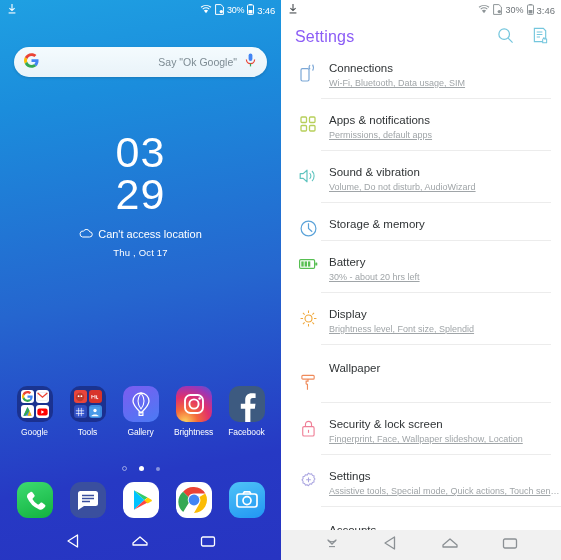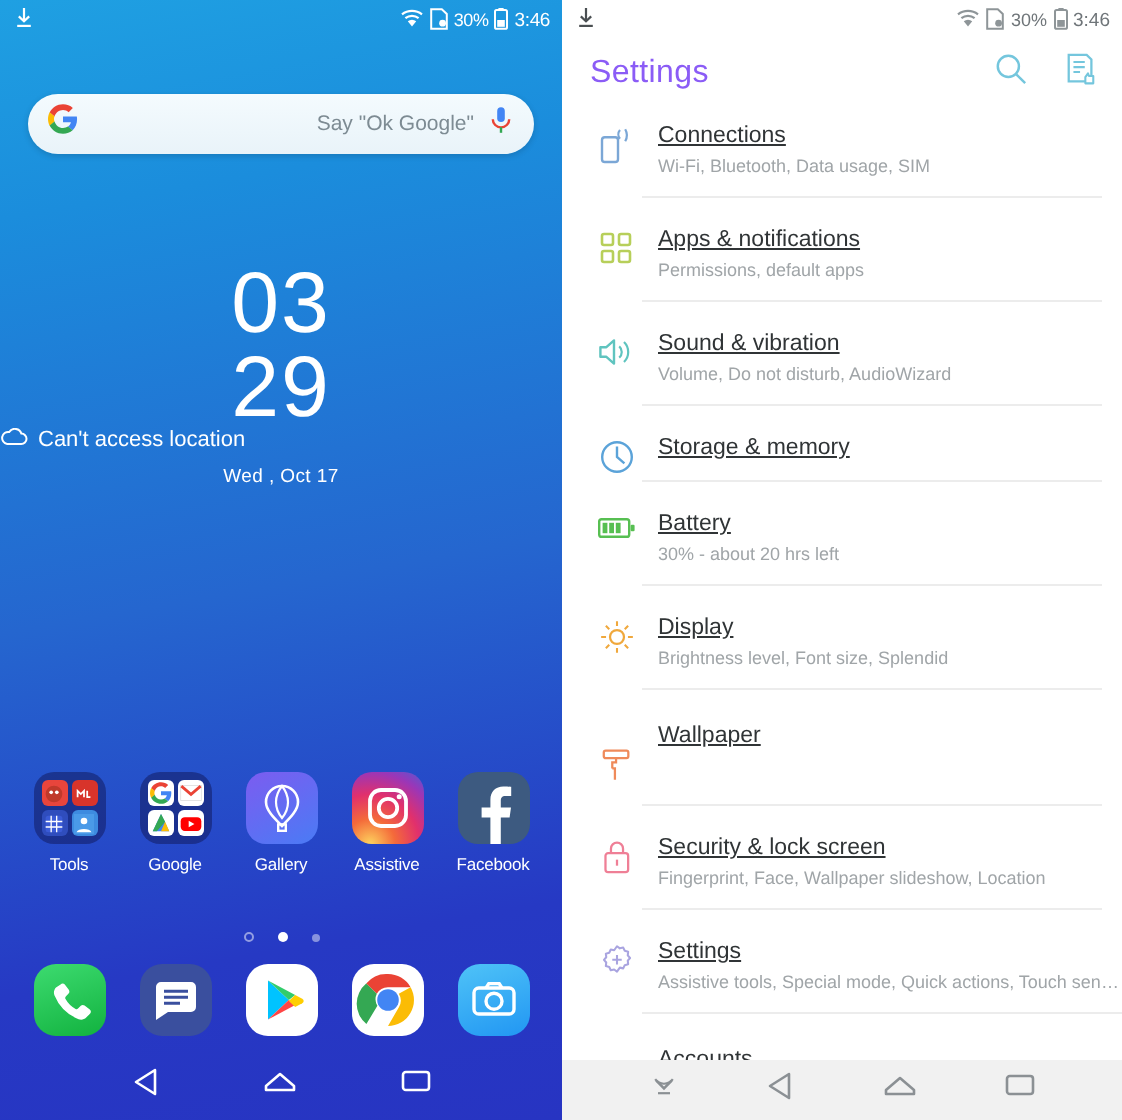--- a/index.html
+++ b/index.html
@@ -45,22 +45,22 @@
   .clockwidget {
     position:absolute; left:0; right:0; top:132px;
     text-align:center; color:#fff;
   }
   .clockwidget .hh, .clockwidget .mm {
     font-size:43px; font-weight:300; line-height:40px;
     letter-spacing:1px; color:#fff;
   }
   .clockwidget .mm { margin-top:2px; }
   .clockwidget .loc {
-    margin-top:0; font-size:11px; font-weight:400;
-    display:flex; align-items:center; gap:5px;
+    margin-top:14px; font-size:11px; font-weight:400;
+    display:flex; align-items:center; justify-content:center; gap:5px;
   }
   .clockwidget .date {
     margin-top:7px; font-size:9.5px; letter-spacing:.2px;
   }
 
   .approw {
     position:absolute; left:0; right:0; top:386px;
     display:flex; justify-content:space-around;
     padding:0 8px;
   }
@@ -127,25 +127,26 @@
     padding:7px 10px 7px 14px;
     min-height:35px;
   }
   .s-icon {
     width:26px; flex:0 0 26px; display:flex;
     align-items:center; justify-content:center;
     padding-top:3px;
   }
   .s-text { flex:1; padding-left:8px; border-bottom:1px solid #ececec; padding-bottom:8px; }
   .s-item:last-child .s-text { border-bottom:none; }
-  .s-name { font-size:11.5px; color:#303436; line-height:15px;text-decoration:underline; }
+  .s-name { font-size:11.5px; color:#303436; line-height:15px; }
   .s-sub {
     font-size:9px; color:#a0a5a8; line-height:13px; margin-top:1px;
     white-space:nowrap; overflow:hidden; text-overflow:ellipsis;
     max-width:232px;
+    text-decoration:underline;
   }
   .s-item.no-sub { align-items:center; }
   .s-item.no-sub .s-text { padding-bottom:26px; padding-top:2px; }
 
   .navbar-right {
     position:absolute; left:0; right:0; bottom:0; height:30px;
     background:#f1f1f1;
     display:flex; align-items:center; justify-content:space-around;
     padding:0 22px;
   }
@@ -213,56 +214,24 @@
     <div class="hh">03</div>
     <div class="mm">29</div>
     <div class="loc">
       <span>
         <svg width="14" height="9" viewBox="0 0 14 9">
             <path d="M3.6 8h7a2.6 2.6 0 0 0 .1-5.2A3.4 3.4 0 0 0 4.6 2 2.9 2.9 0 0 0 3.6 8z" stroke="#fff" stroke-width="1" fill="none"></path>
           </svg>
       </span>
       <span>Can't access location</span>
     </div>
-    <div class="date">Wed , Oct 17</div>
+    <div class="date">Thu , Oct 17</div>
   </div>
 
   <div class="approw">
-
-    <div class="app">
-      <div class="tile folder">
-        <div class="mini" style="background:#e8453c;display:flex;align-items:center;justify-content:center">
-          <svg width="10" height="10" viewBox="0 0 12 12">
-              <circle cx="6" cy="6" r="5" fill="#c0392b"></circle>
-              <circle cx="4.3" cy="5" r="1.1" fill="#fff"></circle>
-              <circle cx="7.7" cy="5" r="1.1" fill="#fff"></circle>
-            </svg>
-        </div>
-        <div class="mini" style="background:#d8342b;display:flex;align-items:center;justify-content:center">
-          <svg width="10" height="8" viewBox="0 0 12 10">
-              <rect x="0" y="0" width="12" height="10" fill="#d8342b"></rect>
-              <path d="M2 7V3l2 2 2-2v4M8 3v4h2" stroke="#fff" stroke-width="1.1" fill="none"></path>
-            </svg>
-        </div>
-        <div class="mini" style="background:#2f4dbd;display:flex;align-items:center;justify-content:center">
-          <svg width="10" height="10" viewBox="0 0 12 12">
-              <rect x="1" y="1" width="10" height="10" rx="1.5" fill="#3b5bd6"></rect>
-              <path d="M1 4.5h10M1 7.8h10M4.3 1v10M7.6 1v10" stroke="#fff" stroke-width=".8"></path>
-            </svg>
-        </div>
-        <div class="mini" style="background:#3d8be0;display:flex;align-items:center;justify-content:center">
-          <svg width="10" height="10" viewBox="0 0 12 12">
-              <rect width="12" height="12" fill="#4a9ae8"></rect>
-              <circle cx="6" cy="4.2" r="2" fill="#fff"></circle>
-              <path d="M1.5 11c1-2.6 8-2.6 9 0z" fill="#fff"></path>
-            </svg>
-        </div>
-      </div>
-      <div class="lbl">Tools</div>
-    </div>
 
     <div class="app">
       <div class="tile folder">
         <div class="mini" style="background:#fff;display:flex;align-items:center;justify-content:center">
           <svg width="11" height="11" viewBox="0 0 48 48">
               <path fill="#EA4335" d="M24 9.5c3.5 0 6.6 1.2 9 3.6l6.7-6.7C35.6 2.6 30.2.5 24 .5 14.6.5 6.5 5.9 2.6 13.7l7.8 6.1C12.3 14 17.6 9.5 24 9.5z"></path>
               <path fill="#4285F4" d="M46.5 24.5c0-1.6-.1-3.1-.4-4.5H24v9h12.7c-.6 3-2.3 5.5-4.8 7.2l7.5 5.8c4.4-4.1 7.1-10.1 7.1-17.5z"></path>
               <path fill="#FBBC05" d="M10.4 28.2c-.5-1.4-.8-2.9-.8-4.4s.3-3 .8-4.4l-7.8-6.1C1 16.4 0 20.1 0 24s1 7.6 2.6 10.7l7.8-6.5z"></path>
               <path fill="#34A853" d="M24 47.5c6.2 0 11.5-2 15.4-5.6l-7.5-5.8c-2.1 1.4-4.8 2.2-7.9 2.2-6.4 0-11.7-4.5-13.6-10.5l-7.8 6.5C6.5 42.1 14.6 47.5 24 47.5z"></path>
             </svg>
@@ -284,39 +253,71 @@
           <svg width="11" height="8" viewBox="0 0 16 11">
               <rect x=".5" y=".5" width="15" height="10" rx="3" fill="#FF0000"></rect>
               <path d="M6.3 3.1l4.2 2.4-4.2 2.4z" fill="#fff"></path>
             </svg>
         </div>
       </div>
       <div class="lbl">Google</div>
     </div>
 
     <div class="app">
+      <div class="tile folder">
+        <div class="mini" style="background:#e8453c;display:flex;align-items:center;justify-content:center">
+          <svg width="10" height="10" viewBox="0 0 12 12">
+              <circle cx="6" cy="6" r="5" fill="#c0392b"></circle>
+              <circle cx="4.3" cy="5" r="1.1" fill="#fff"></circle>
+              <circle cx="7.7" cy="5" r="1.1" fill="#fff"></circle>
+            </svg>
+        </div>
+        <div class="mini" style="background:#d8342b;display:flex;align-items:center;justify-content:center">
+          <svg width="10" height="8" viewBox="0 0 12 10">
+              <rect x="0" y="0" width="12" height="10" fill="#d8342b"></rect>
+              <path d="M2 7V3l2 2 2-2v4M8 3v4h2" stroke="#fff" stroke-width="1.1" fill="none"></path>
+            </svg>
+        </div>
+        <div class="mini" style="background:#2f4dbd;display:flex;align-items:center;justify-content:center">
+          <svg width="10" height="10" viewBox="0 0 12 12">
+              <rect x="1" y="1" width="10" height="10" rx="1.5" fill="#3b5bd6"></rect>
+              <path d="M1 4.5h10M1 7.8h10M4.3 1v10M7.6 1v10" stroke="#fff" stroke-width=".8"></path>
+            </svg>
+        </div>
+        <div class="mini" style="background:#3d8be0;display:flex;align-items:center;justify-content:center">
+          <svg width="10" height="10" viewBox="0 0 12 12">
+              <rect width="12" height="12" fill="#4a9ae8"></rect>
+              <circle cx="6" cy="4.2" r="2" fill="#fff"></circle>
+              <path d="M1.5 11c1-2.6 8-2.6 9 0z" fill="#fff"></path>
+            </svg>
+        </div>
+      </div>
+      <div class="lbl">Tools</div>
+    </div>
+
+    <div class="app">
       <div class="tile" style="background:linear-gradient(150deg,#7c5cf0,#4a7bf5)">
         <svg width="36" height="36" viewBox="0 0 36 36">
           <path d="M18 7c-4.4 0-8 3.6-8 8 0 4.4 4.6 8.6 8 12 3.4-3.4 8-7.6 8-12 0-4.4-3.6-8-8-8z" fill="none" stroke="#fff" stroke-width="1.3"></path>
           <path d="M18 7c-2 2.6-3 5.3-3 8s1 5.6 3 8c2-2.4 3-5.3 3-8s-1-5.4-3-8z" fill="none" stroke="#fff" stroke-width="1.1"></path>
           <rect x="16.1" y="26.2" width="3.8" height="3.2" fill="none" stroke="#fff" stroke-width="1.2"></rect>
         </svg>
       </div>
       <div class="lbl">Gallery</div>
     </div>
 
     <div class="app">
       <div class="tile" style="background:radial-gradient(circle at 25% 100%,#fdd35e 0%,#f46a3a 28%,#e1306c 55%,#9b36b7 80%,#4f5bd5 100%)">
         <svg width="36" height="36" viewBox="0 0 36 36">
           <rect x="9" y="9" width="18" height="18" rx="5.5" fill="none" stroke="#fff" stroke-width="1.9"></rect>
           <circle cx="18" cy="18" r="4.6" fill="none" stroke="#fff" stroke-width="1.9"></circle>
           <circle cx="23.6" cy="12.4" r="1.25" fill="#fff"></circle>
         </svg>
       </div>
-      <div class="lbl">Assistive</div>
+      <div class="lbl">Brightness</div>
     </div>
 
     <div class="app">
       <div class="tile" style="background:#3d5a80">
         <svg width="36" height="36" viewBox="0 0 36 36">
           <path d="M21.4 36V22.8h4.4l.7-5.1h-5.1v-3.2c0-1.5.4-2.5 2.5-2.5h2.7V7.4c-.5-.1-2.1-.2-3.9-.2-3.9 0-6.5 2.4-6.5 6.7v3.8h-4.4v5.1h4.4V36z" fill="#fff"></path>
         </svg>
       </div>
       <div class="lbl">Facebook</div>
     </div>

